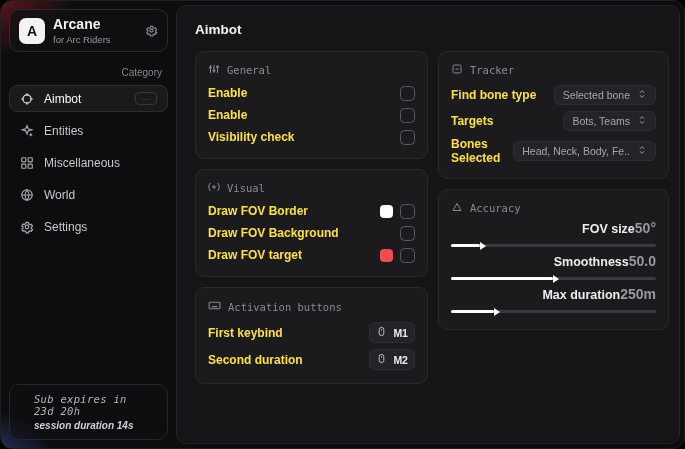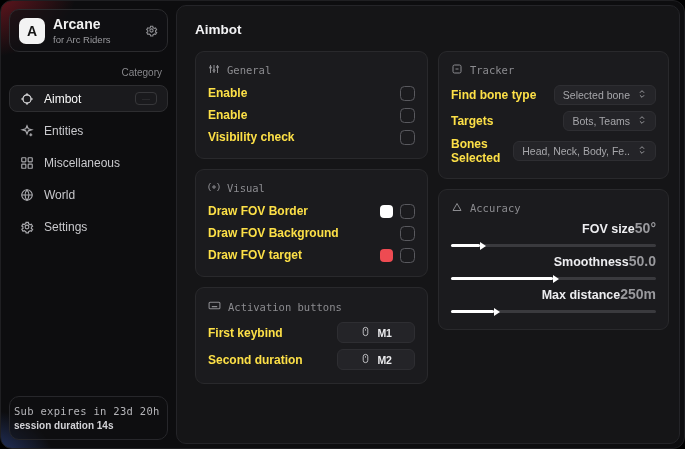--- a/index.html
+++ b/index.html
@@ -32,21 +32,21 @@
   .nav{display:flex;flex-direction:column;gap:5px;}
   .nav-item{display:flex;align-items:center;gap:10px;padding:6px 10px;border-radius:8px;border:1px solid transparent;
     color:#c9c9cd;font-size:12px;font-weight:500;height:27px;cursor:default;}
   .nav-item.active{background:#1a1a1d;border-color:#2d2d30;color:#fafafa;}
   .nav-icon{display:flex;color:#a9a9ad;flex:0 0 auto;}
   .nav-item.active .nav-icon{color:#e8e8ea;}
   .nav-hint{margin-left:auto;opacity:.16;border:1px solid #cfcfcf;border-radius:4px;font-size:8px;
     padding:1px 6px;color:#cfcfcf;}
 
   .sidebar-spacer{flex:1;}
-  .footer-card{border:1px solid #27272b;background:rgba(17,17,19,.55);border-radius:10px;padding:8px 4px;}
+  .footer-card{border:1px solid #27272b;background:rgba(17,17,19,.55);border-radius:10px;padding:8px 24px;font-style:italic;}
   .footer-line1{font-size:10.5px;color:#b5b5b9;letter-spacing:.3px;}
   .footer-line2{font-size:10px;color:#d2d2d6;font-weight:700;margin-top:3px;}
 
   
   .main{position:absolute;left:175px;top:4px;right:4px;bottom:4px;background:#151517;border:1px solid #242428;
     border-radius:10px;padding:13px 10px 10px 18px;overflow:hidden;}
   .main-title{font-size:13.5px;font-weight:700;color:#f2f2f4;margin:3px 0 14px;}
   .columns{display:flex;gap:10px;align-items:flex-start;}
   .col{display:flex;flex-direction:column;gap:10px;}
   .col-left{width:240px;}
@@ -63,21 +63,21 @@
 
   .checkbox{width:15px;height:15px;border:1.6px solid #59595e;border-radius:4.5px;background:transparent;}
   .swatch{width:13px;height:13px;border-radius:4px;}
 
   .dropdown{display:flex;align-items:center;gap:7px;background:#242428;border:1px solid #2e2e32;border-radius:6px;
     padding:3px 8px;color:#a6a6aa;font-size:10.5px;max-width:158px;white-space:nowrap;}
   .dropdown .dd-text{overflow:hidden;text-overflow:ellipsis;max-width:126px;}
   .dropdown svg{flex:0 0 auto;color:#9a9a9e;}
 
   .keybind{display:flex;align-items:center;gap:6px;background:#242428;border:1px solid #2e2e32;border-radius:6px;
-    padding:3px 22px;color:#ececee;font-size:10.5px;font-weight:700;}
+    padding:3px 6px;color:#ececee;font-size:10.5px;font-weight:700;}
   .keybind svg{color:#c9c9cd;}
 
   .slider-group{margin-top:2px;}
   .slider-row{display:flex;align-items:baseline;justify-content:flex-end;margin-top:5px;}
   .slider-label{font-size:12.5px;font-weight:700;color:#ededf0;}
   .slider-value{font-size:14px;font-weight:600;color:#99999d;}
   .slider-track{position:relative;height:3px;background:#3a3a3e;border-radius:2px;margin:8px 0 6px;}
   .slider-fill{position:absolute;left:0;top:0;bottom:0;background:#ffffff;border-radius:2px;}
   .slider-thumb{position:absolute;right:-6px;top:50%;transform:translateY(-50%);width:0;height:0;
     border-left:6px solid #ffffff;border-top:4.5px solid transparent;border-bottom:4.5px solid transparent;}
@@ -382,21 +382,21 @@
             </div>
             <div class="slider-track">
               <span class="slider-fill" style="width: 50%;">
                   <span class="slider-thumb"></span>
                 </span>
             </div>
           </div>
 
           <div class="slider-group">
             <div class="slider-row">
-              <span class="slider-label">Max distance</span>
+              <span class="slider-label">Max duration</span>
               <span class="slider-value">250m</span>
             </div>
             <div class="slider-track">
               <span class="slider-fill" style="width: 21%;">
                   <span class="slider-thumb"></span>
                 </span>
             </div>
           </div>
         </div>
 

